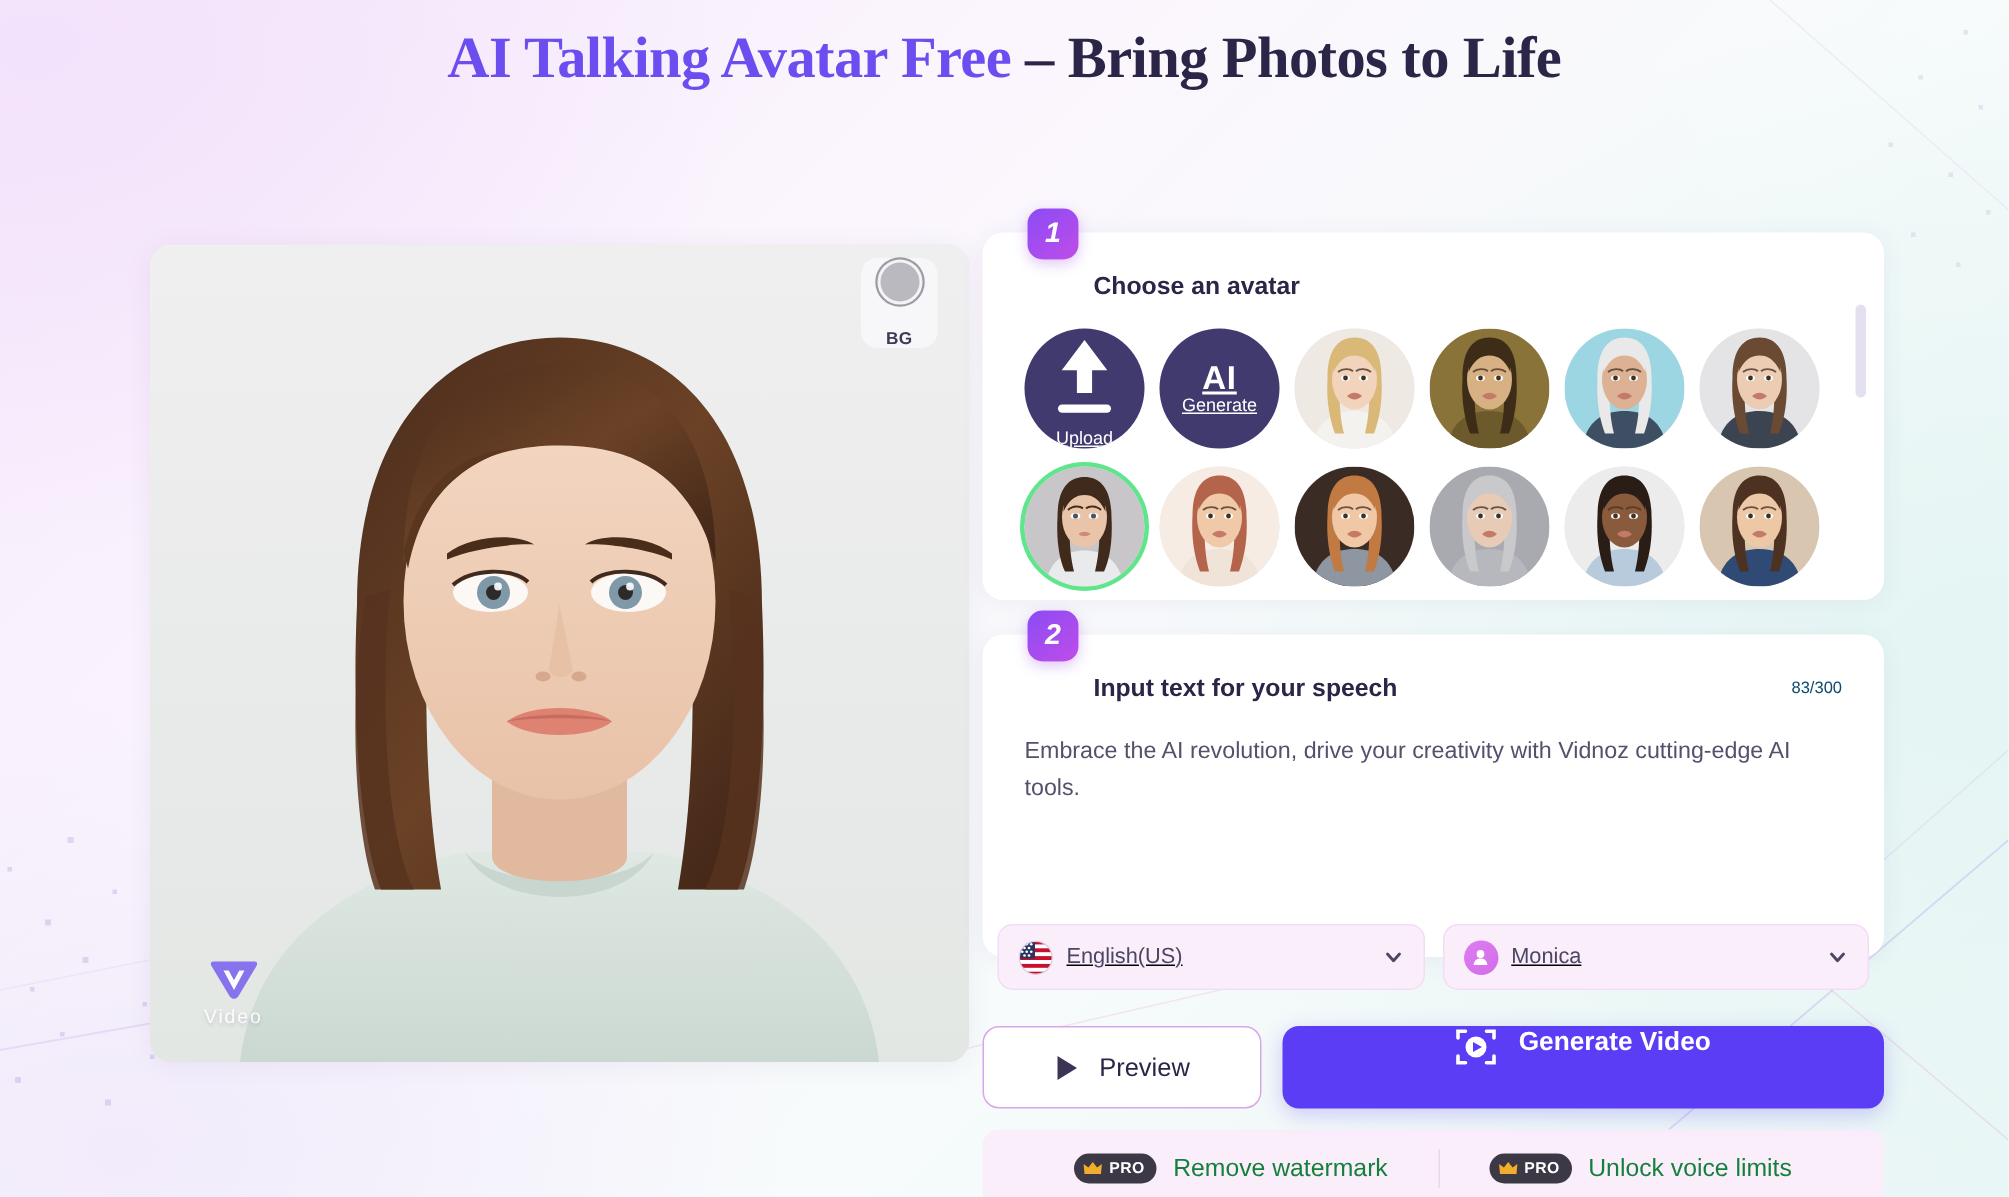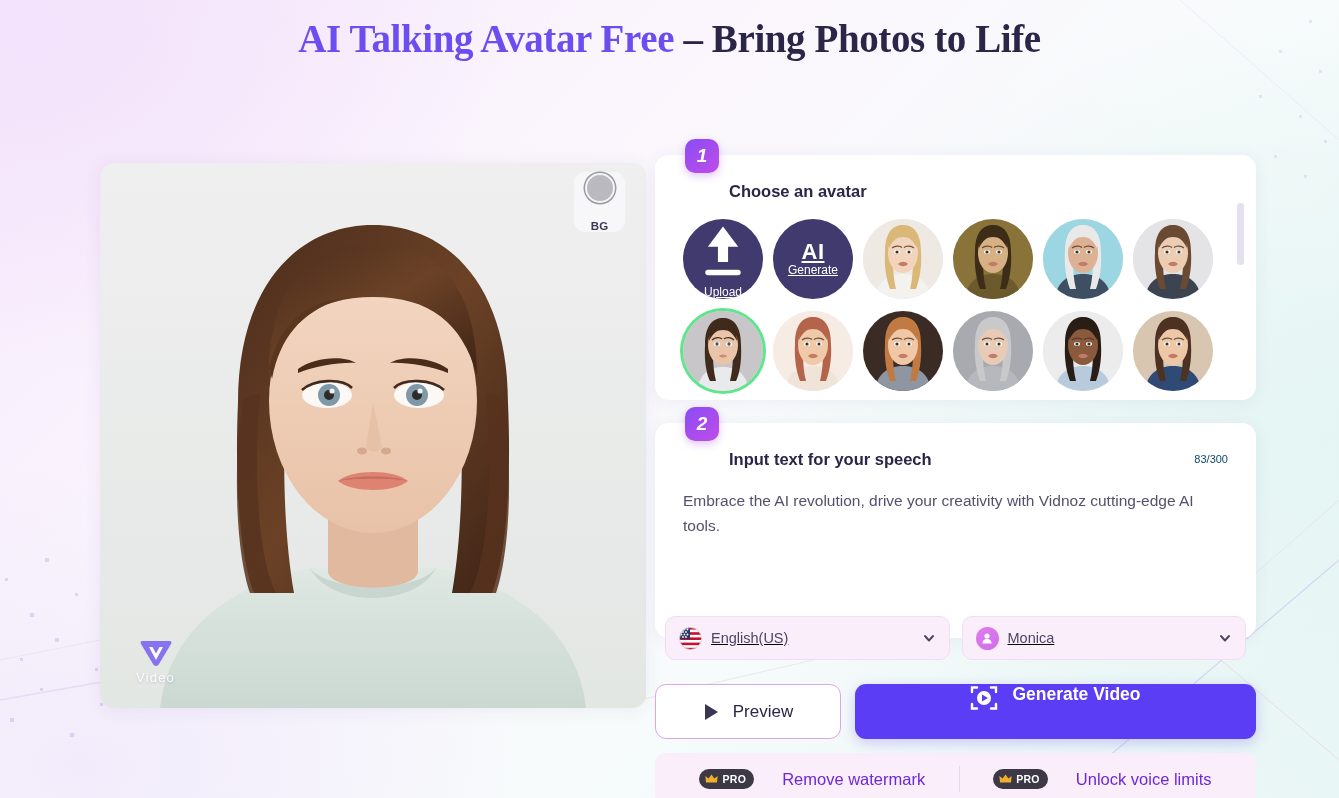--- a/index.html
+++ b/index.html
@@ -161,33 +161,33 @@
     font-size: 17.5px; font-weight: 600; cursor: pointer;
     box-shadow: 0 4px 14px rgba(91,61,245,.26);
   }
 
   .promos {
     margin-top: 14px; height: 52px; border-radius: 11px;
     background: #fbeefb;
     display: flex; align-items: center; justify-content: center; gap: 0;
   }
   .promo {
-    display: flex; align-items: center; gap: 28px; cursor: pointer;
+    display: flex; align-items: center; gap: 11px; cursor: pointer;
     padding: 0 34px; position: relative;
   }
   .promo + .promo::before {
     content: ""; position: absolute; left: 0; top: 50%;
     transform: translateY(-50%); width: 1px; height: 26px; background: #ecd6ee;
   }
   .pro-pill {
     height: 20px; border-radius: 10px; background: #3d3846;
     display: flex; align-items: center; gap: 4px; padding: 0 8px 0 6px;
   }
   .pro-pill span { font-size: 10.5px; color: #fff; font-weight: 700; letter-spacing: .3px; }
-  .promo .ptext { font-size: 16.5px; color: #6d28d9; font-weight: 500; }
+  .promo .ptext { font-size: 16.5px; color: #15803d; font-weight: 500; }
 </style>
 </head>
 <body>
 
 <div class="bg-deco">
   <svg width="1339" height="798" style="position:absolute;left:0;top:0">
     <line x1="1060" y1="798" x2="1339" y2="560" stroke="#c9bdf0" stroke-width="1.2" opacity=".55"></line>
     <line x1="1339" y1="760" x2="1150" y2="600" stroke="#e6c3dd" stroke-width="1" opacity=".5"></line>
     <line x1="1339" y1="500" x2="1180" y2="640" stroke="#d9cdf2" stroke-width="1" opacity=".4"></line>
     <line x1="640" y1="700" x2="900" y2="640" stroke="#e8cfe0" stroke-width="1" opacity=".45"></line>

